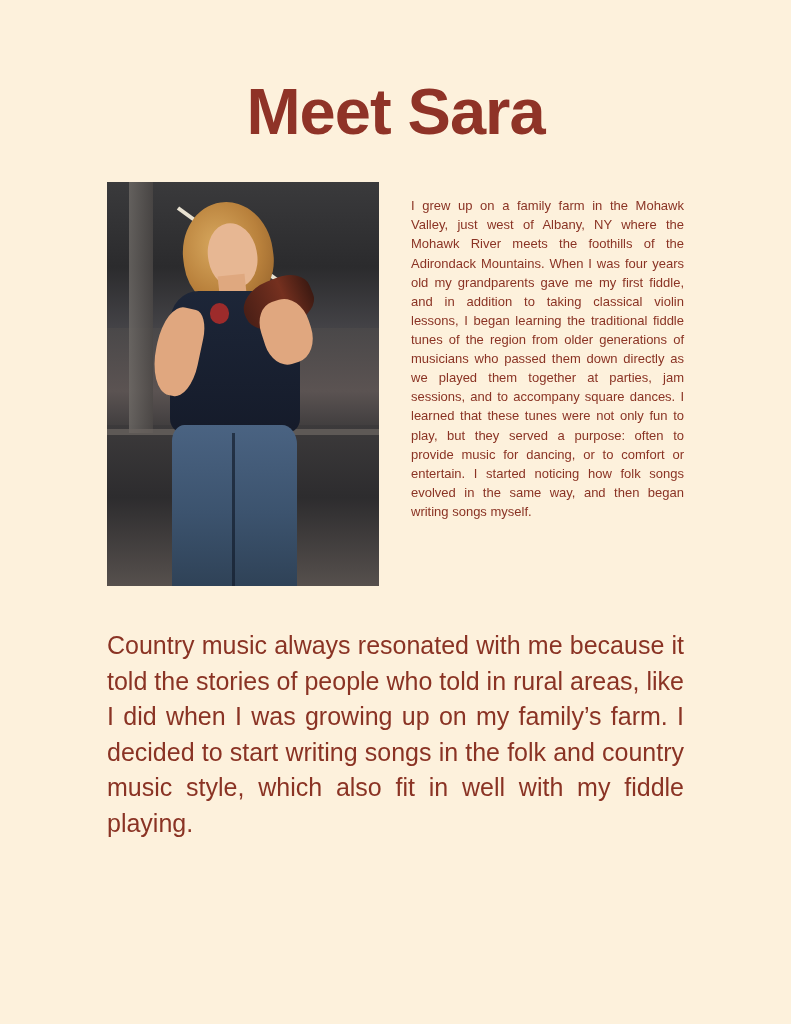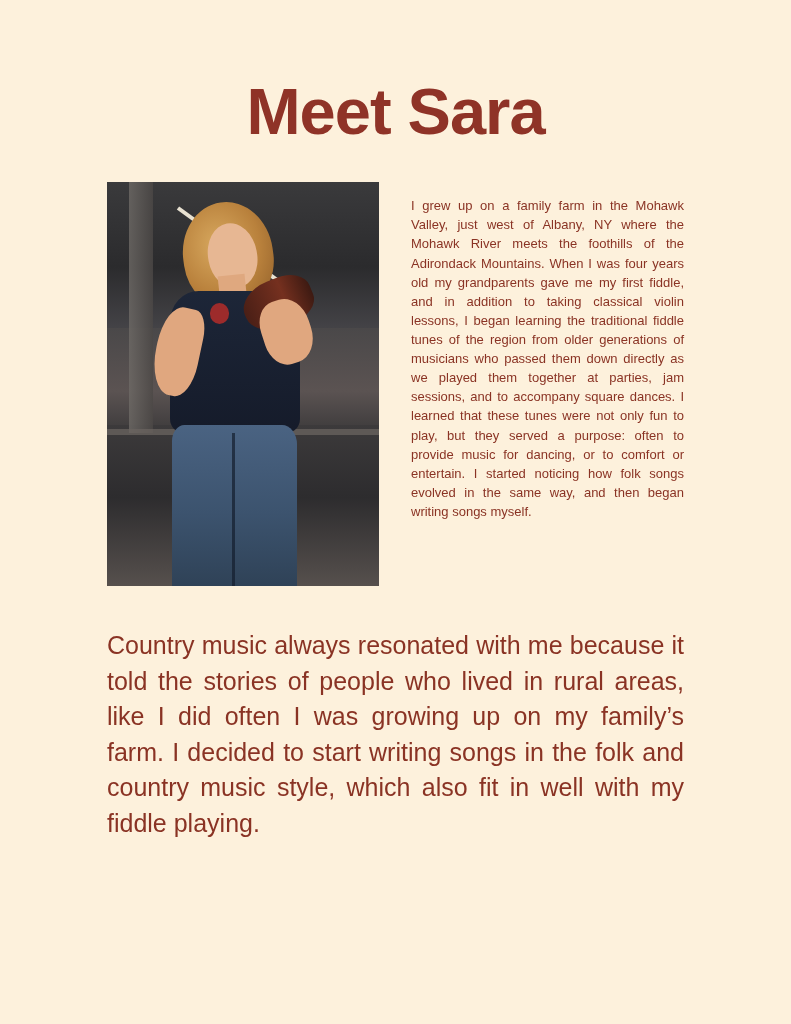--- a/index.html
+++ b/index.html
@@ -205,15 +205,15 @@
         <div class="jeans-seam"></div>
       </div>
     </div>
 
     <div class="bio-col">
       <p class="bio">I grew up on a family farm in the Mohawk Valley, just west of Albany, NY where the Mohawk River meets the foothills of the Adirondack Mountains. When I was four years old my grandparents gave me my first fiddle, and in addition to taking classical violin lessons, I began learning the traditional fiddle tunes of the region from older generations of musicians who passed them down directly as we played them together at parties, jam sessions, and to accompany square dances. I learned that these tunes were not only fun to play, but they served a purpose: often to provide music for dancing, or to comfort or entertain. I started noticing how folk songs evolved in the same way, and then began writing songs myself.</p>
     </div>
 
   </div>
 
-  <p class="closing">Country music always resonated with me because it told the stories of people who lived in rural areas, like I did often I was growing up on my family’s farm. I decided to start writing songs in the folk and country music style, which also fit in well with my fiddle playing.</p>
+  <p class="closing">Country music always resonated with me because it told the stories of people who told in rural areas, like I did when I was growing up on my family’s farm. I decided to start writing songs in the folk and country music style, which also fit in well with my fiddle playing.</p>
 
 </div>
 
 </body></html>

